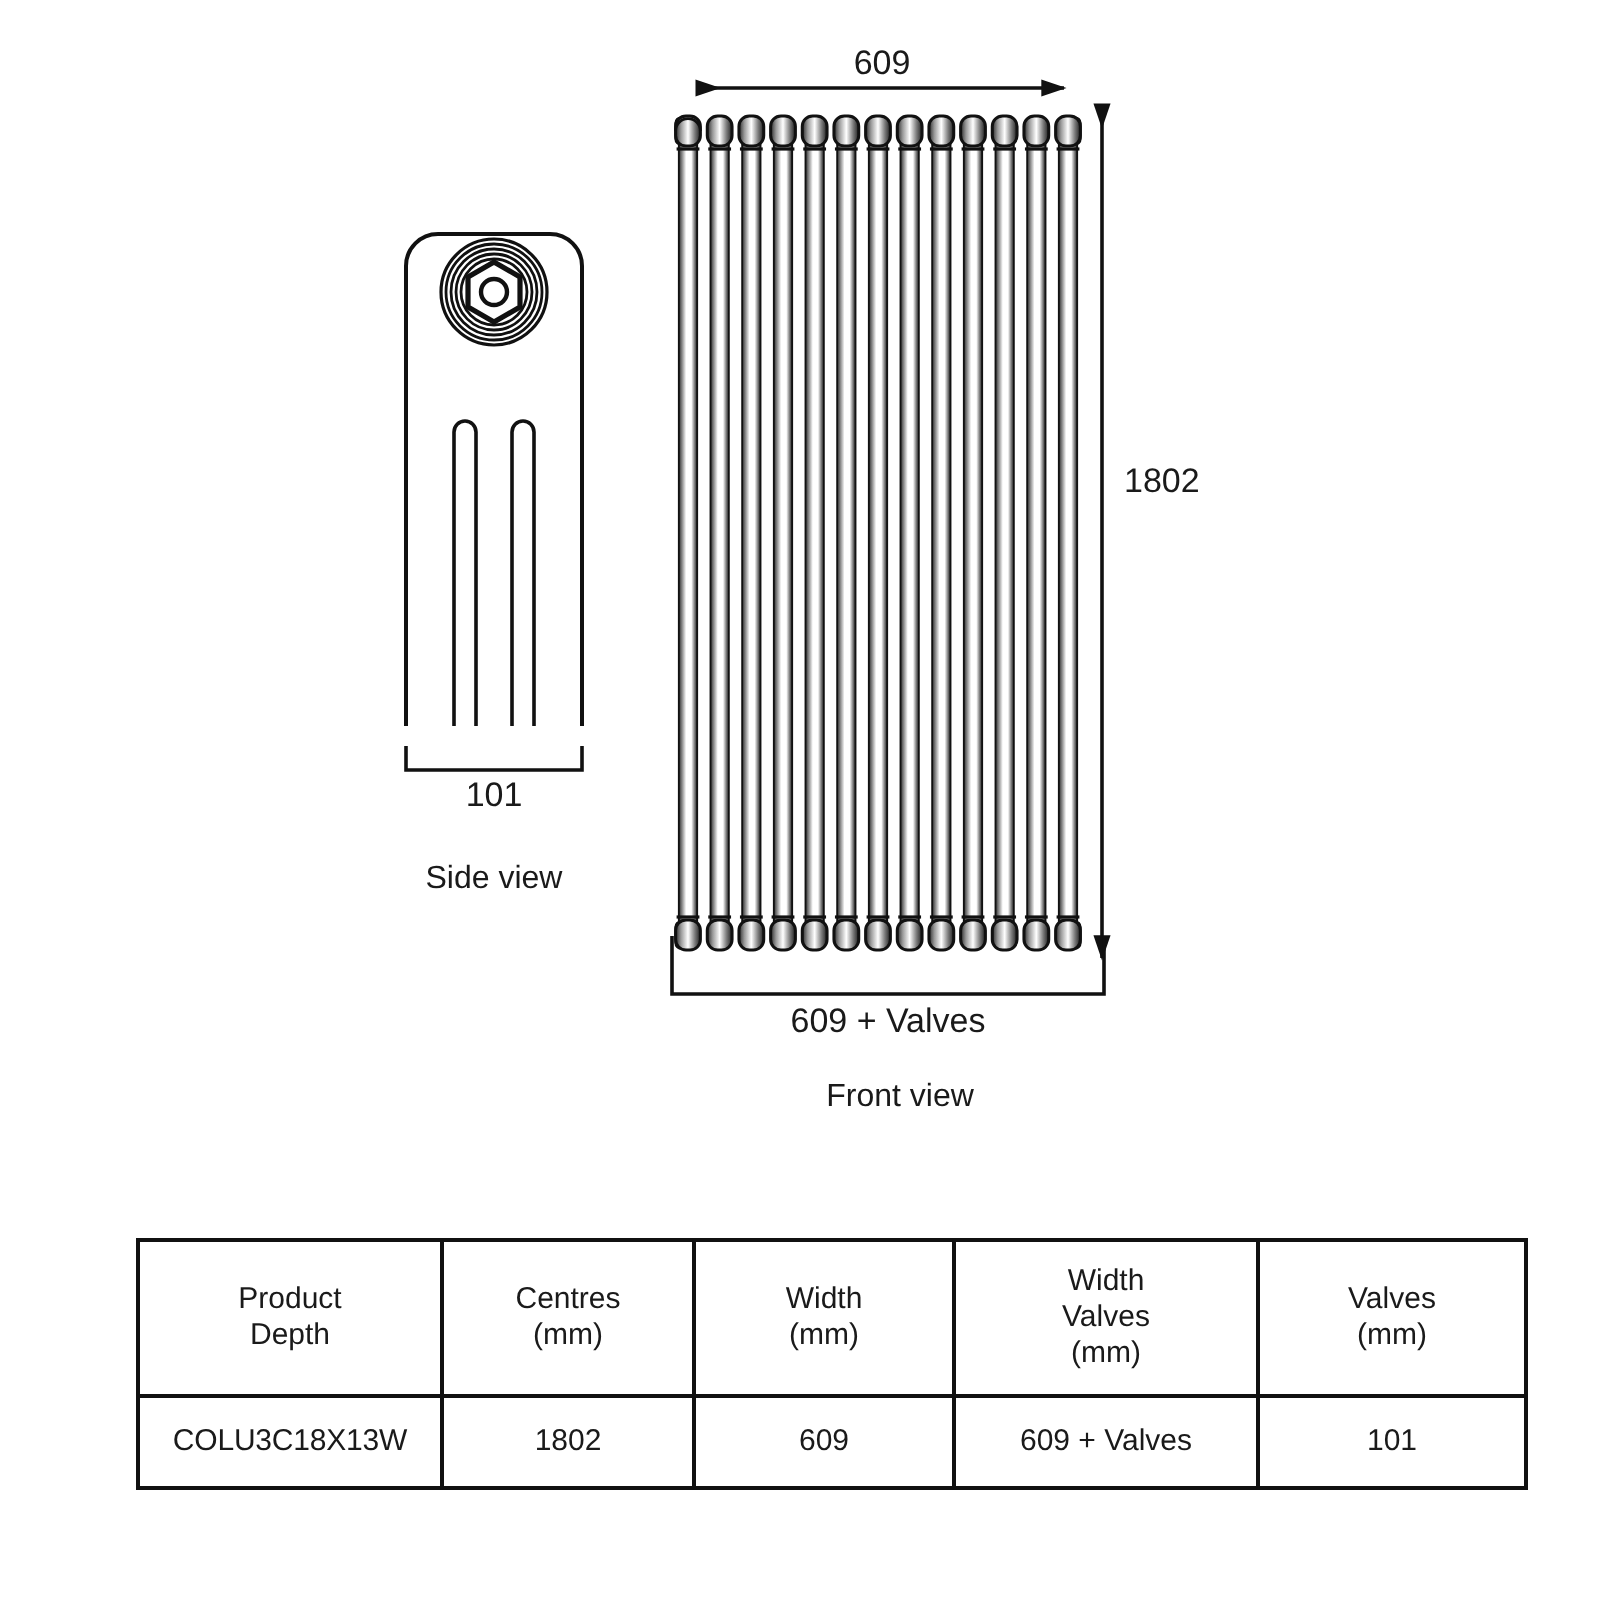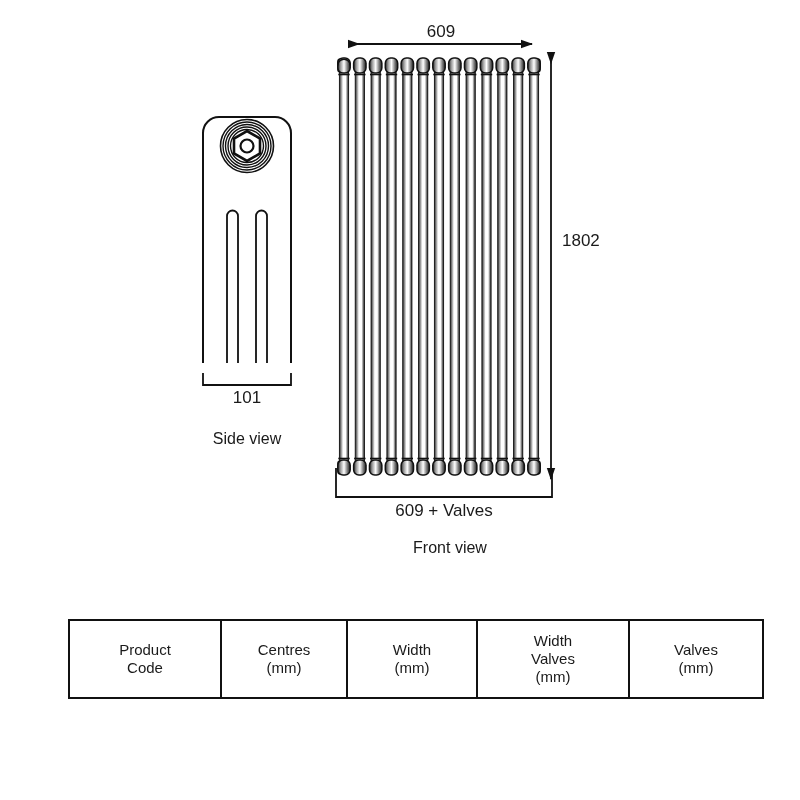--- a/index.html
+++ b/index.html
@@ -260,36 +260,43 @@
 
       <text class="view-label" x="450" y="553" text-anchor="middle">Front view</text>
     </g>
   </svg>
 
   <table class="spec-table">
     <tbody>
       <tr class="header-row">
         <td class="col-code">
           <span class="hdr-l1">Product</span>
-          <span class="hdr-l2">Code</span>
+          <span class="hdr-l2">Depth</span>
         </td>
         <td class="col-height">
           <span class="hdr-l1">Centres</span>
           <span class="hdr-l2">(mm)</span>
         </td>
         <td class="col-width">
           <span class="hdr-l1">Width</span>
           <span class="hdr-l2">(mm)</span>
         </td>
         <td class="col-pipe">
           <span class="hdr-l1">Width</span>
           <span class="hdr-l2">Valves</span>
           <span class="hdr-l3">(mm)</span>
         </td>
         <td class="col-depth">
           <span class="hdr-l1">Valves</span>
           <span class="hdr-l2">(mm)</span>
         </td>
       </tr>
+      <tr class="data-row">
+        <td class="col-code code-cell">COLU3C18X13W</td>
+        <td class="col-height">1802</td>
+        <td class="col-width">609</td>
+        <td class="col-pipe">609 + Valves</td>
+        <td class="col-depth">101</td>
+      </tr>
     </tbody>
   </table>
 
 </div>
 
 </body></html>

